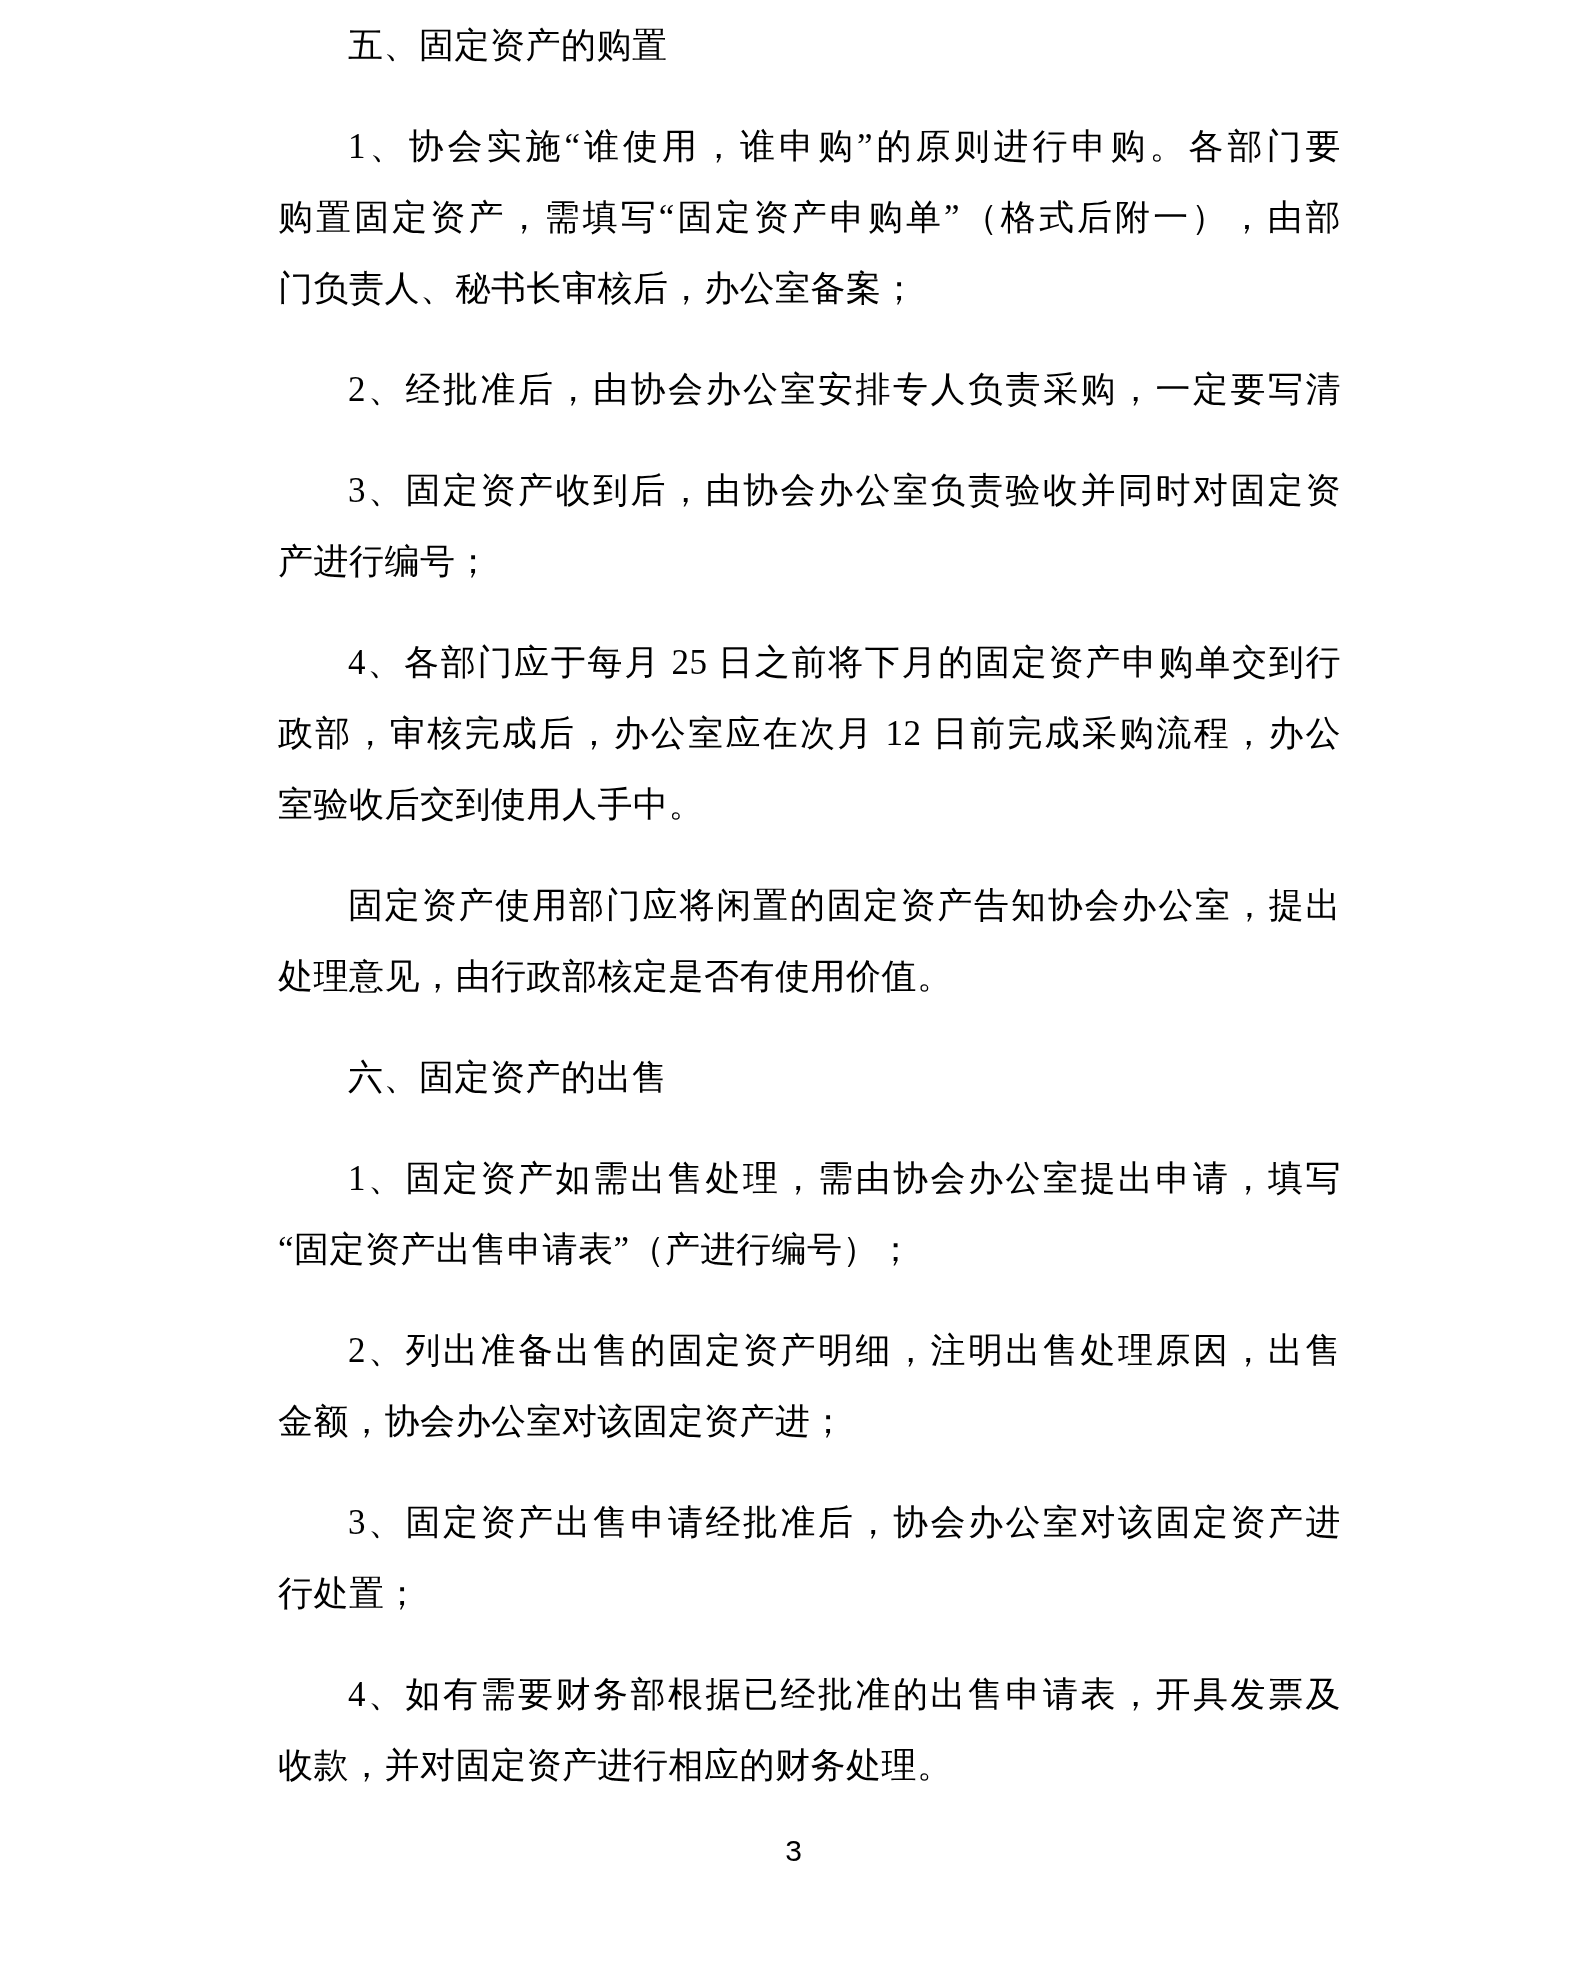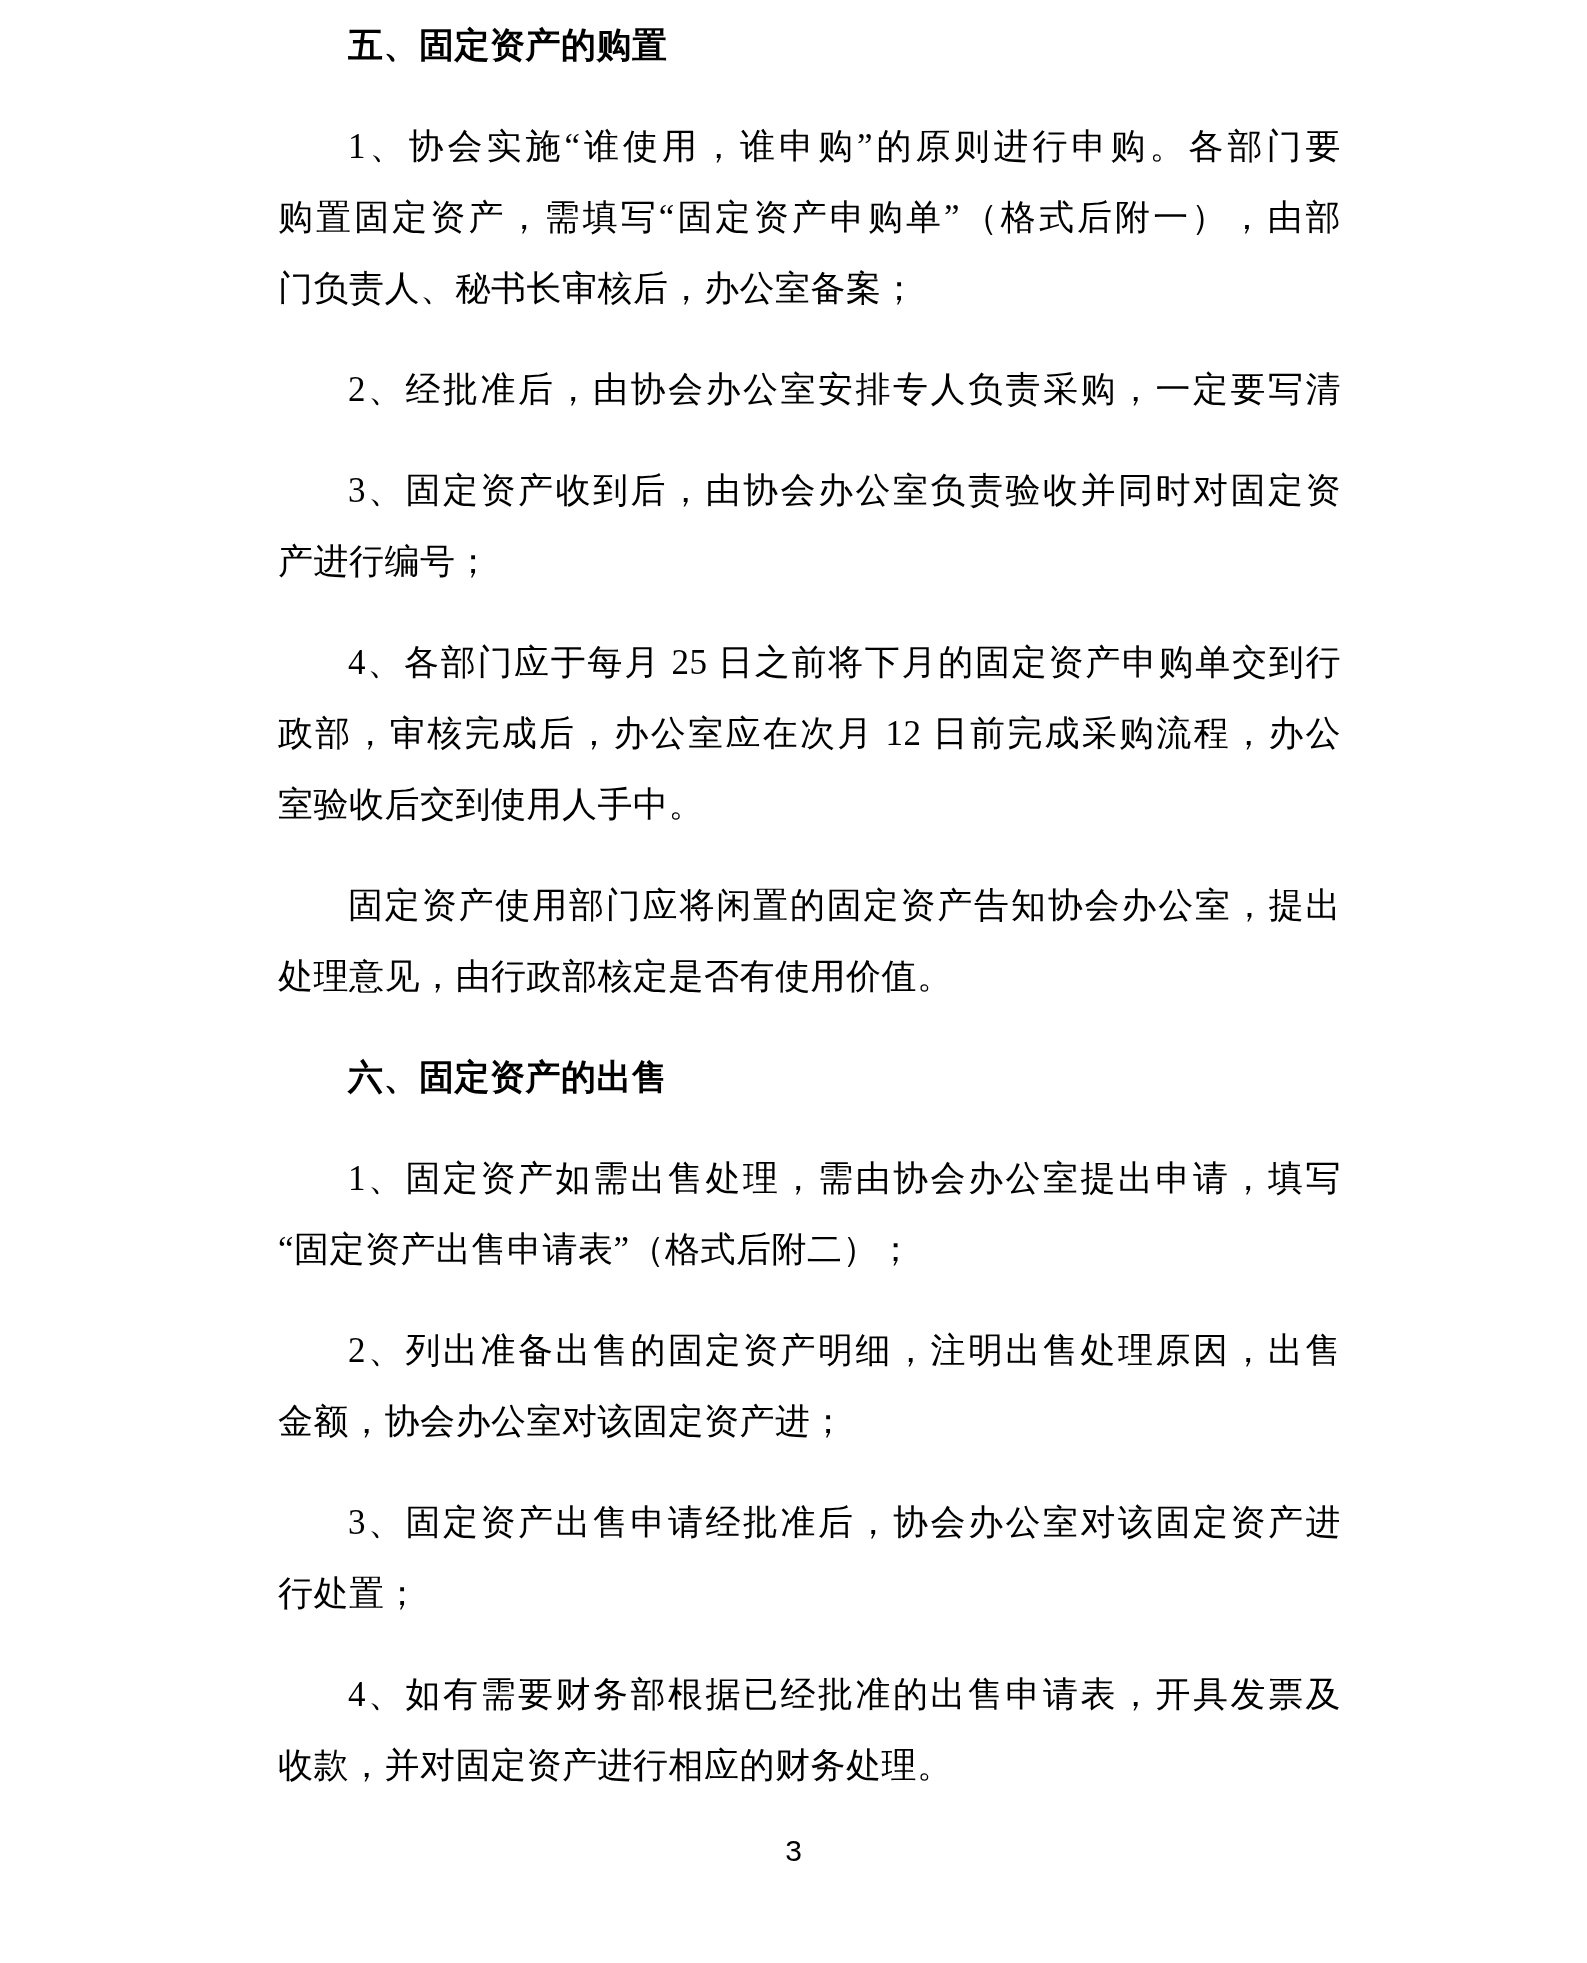--- a/index.html
+++ b/index.html
@@ -29,21 +29,21 @@
     letter-spacing: 0.5px;
   }
   .first {
     text-indent: 70px;
   }
   .fill {
     text-align: justify;
     text-align-last: justify;
   }
   .heading .line {
-    font-weight: bold;
+    font-weight: normal;
   }
   .footer {
     width: 1587px;
     text-align: center;
     margin-top: 12px;
     font-size: 30px;
     line-height: 40px;
     font-family: "Liberation Sans", "DejaVu Sans", sans-serif;
   }
 </style>
@@ -81,21 +81,21 @@
     <div class="line first fill">固定资产使用部门应将闲置的固定资产告知协会办公室，提出</div>
     <div class="line">处理意见，由行政部核定是否有使用价值。</div>
   </div>
 
   <div class="block heading">
     <div class="line first">六、固定资产的出售</div>
   </div>
 
   <div class="block">
     <div class="line first fill">1、固定资产如需出售处理，需由协会办公室提出申请，填写</div>
-    <div class="line">“固定资产出售申请表”（格式后附二）；</div>
+    <div class="line">“固定资产出售申请表”（产进行编号）；</div>
   </div>
 
   <div class="block">
     <div class="line first fill">2、列出准备出售的固定资产明细，注明出售处理原因，出售</div>
     <div class="line">金额，协会办公室对该固定资产进；</div>
   </div>
 
   <div class="block">
     <div class="line first fill">3、固定资产出售申请经批准后，协会办公室对该固定资产进</div>
     <div class="line">行处置；</div>

